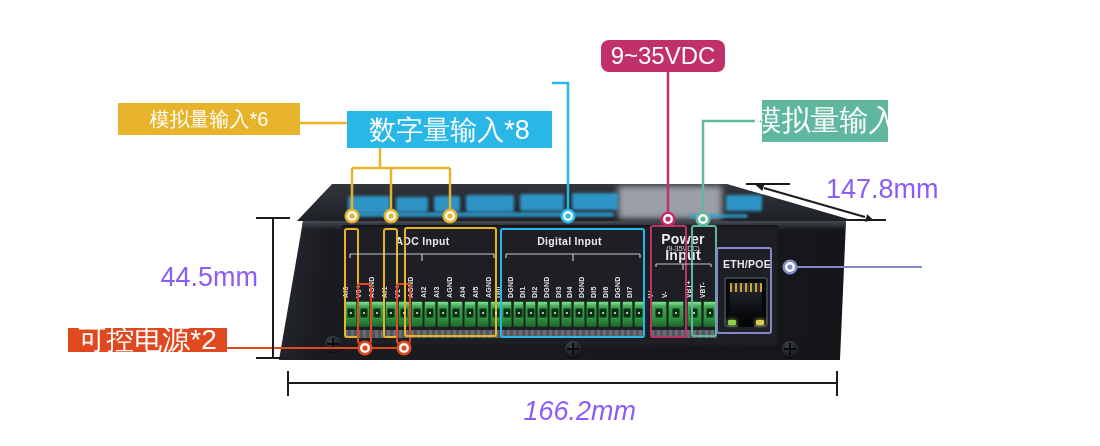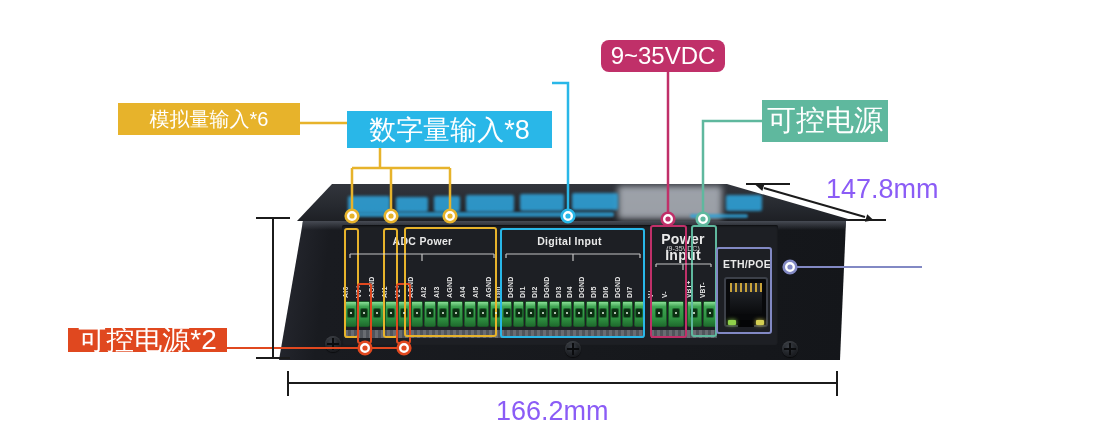--- a/index.html
+++ b/index.html
@@ -77,21 +77,21 @@
   .co-digital{left:347px;top:70px; width:205px;height:37px;background:#29b7e8;font-size:27px;margin-top:41px;}
   .co-vdc    {left:601px;top:40px; width:124px;height:32px;background:#c03069;font-size:24px;border-radius:8px;}
   .co-backup {left:762px;top:100px;width:126px;height:42px;background:#5fb89e;font-size:29px;}
   .co-poe    {left:922px;top:246px;width:126px;height:37px;background:#8289c4;font-size:27px;}
   .co-ctrl   {left:68px; top:328px;width:159px;height:24px;background:#e0481f;font-size:28px;}
 
   
   .dim-text{position:absolute;color:#8b5cf6;font-size:27px;}
   .dim-h {left:140px;top:262px;width:118px;text-align:right;}
   .dim-d {left:826px;top:174px;}
-  .dim-w {left:496px;top:396px;width:140px;text-align:left;}
+  .dim-w {left:496px;top:396px;width:140px;text-align:right;font-style:italic;}
 
   svg.overlay{position:absolute;left:0;top:0;pointer-events:none;}
 </style>
 </head>
 <body>
 
 <div id="canvas">
 
   <div class="dev-top">
     <div class="print grey" style="left:339px;top:2px;width:104px;height:33px;"></div>
@@ -103,21 +103,21 @@
     <div class="print blue" style="left:293px;top:9px; width:46px;height:17px;"></div>
     <div class="print blue" style="left:447px;top:11px;width:36px;height:16px;"></div>
     <div class="print streak" style="left:67px; top:28px;width:268px;height:5px;"></div>
     <div class="print streak" style="left:411px;top:30px;width:58px;height:4px;"></div>
   </div>
 
   <div class="dev-front">
     <div class="panel-recess"></div>
   </div>
 
-  <div class="sec-title" style="left:380px;top:235px;width:85px;">ADC Power</div>
+  <div class="sec-title" style="left:380px;top:235px;width:85px;">ADC Input</div>
   <div class="sec-title" style="left:527px;top:235px;width:85px;">Digital Input</div>
   <div class="sec-title" style="left:648px;top:231px;width:70px;font-size:14px;">Power Input</div>
   <div class="sec-sub" style="left:648px;top:245px;width:70px;">(9-35VDC)</div>
   <div class="sec-title" style="left:716px;top:258px;width:62px;">ETH/POE</div>
 
   <div class="tlabels" style="left:346px;width:156px;">
       <div class="tcell">
         <span>AI0</span>
       </div>
       <div class="tcell">
@@ -328,19 +328,20 @@
     </g>
     <g fill="#1b1b1b">
       <polygon points="755.3,184.7 764.7,183.4 762.3,191.0"></polygon>
       <polygon points="873.7,220.3 867.2,214.2 864.9,221.8"></polygon>
     </g>
   </svg>
 
   <div class="callout co-analog">模拟量输入*6</div>
   <div class="callout co-digital">数字量输入*8</div>
   <div class="callout co-vdc">9~35VDC</div>
-  <div class="callout co-backup">可控电源</div>
+  <div class="callout co-backup">模拟量输入</div>
   <div class="callout co-ctrl">可控电源*2</div>
 
+  <div class="dim-text dim-h">44.5mm</div>
   <div class="dim-text dim-d">147.8mm</div>
   <div class="dim-text dim-w">166.2mm</div>
 
 </div>
 
 </body></html>

